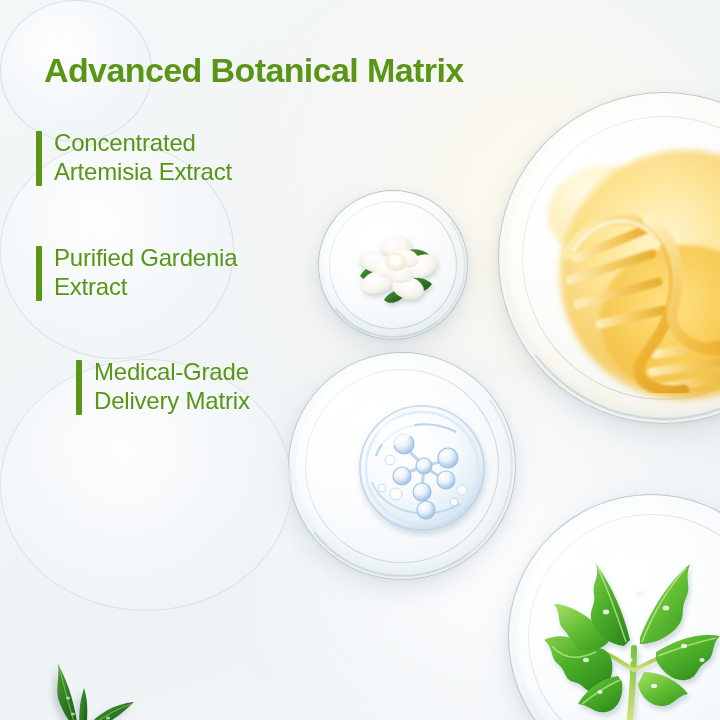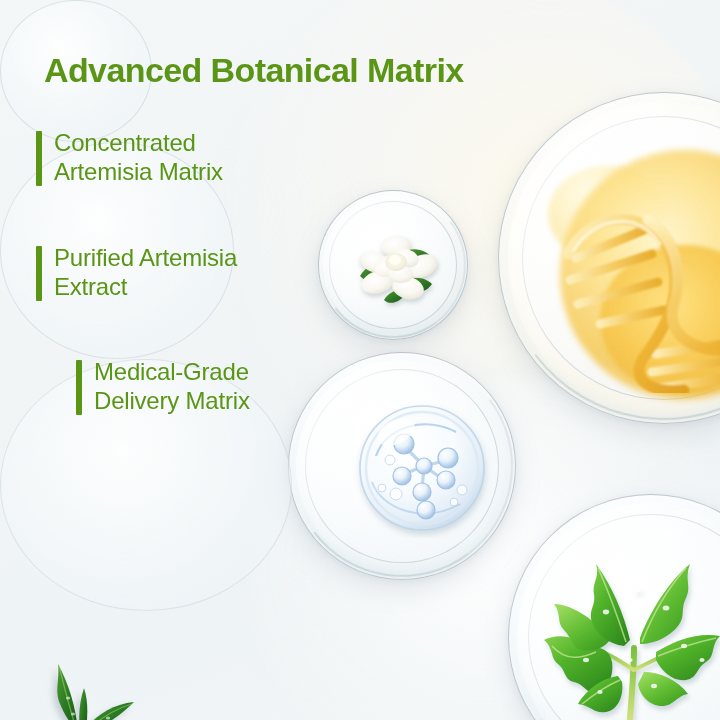--- a/index.html
+++ b/index.html
@@ -629,26 +629,26 @@
   <div class="text-layer">
 
     <h1 id="headline">Advanced Botanical Matrix</h1>
 
     <div class="feature-list">
 
 
       <div class="feature-item" id="feature-1">
         <span class="feature-bar"></span>
         <span class="feature-text">Concentrated
-Artemisia Matrix</span>
+Artemisia Extract</span>
       </div>
 
       <div class="feature-item" id="feature-2">
         <span class="feature-bar"></span>
-        <span class="feature-text">Purified Artemisia
+        <span class="feature-text">Purified Gardenia
 Extract</span>
       </div>
 
       <div class="feature-item" id="feature-3">
         <span class="feature-bar"></span>
         <span class="feature-text">Medical-Grade
 Delivery Matrix</span>
       </div>
 
     </div>

